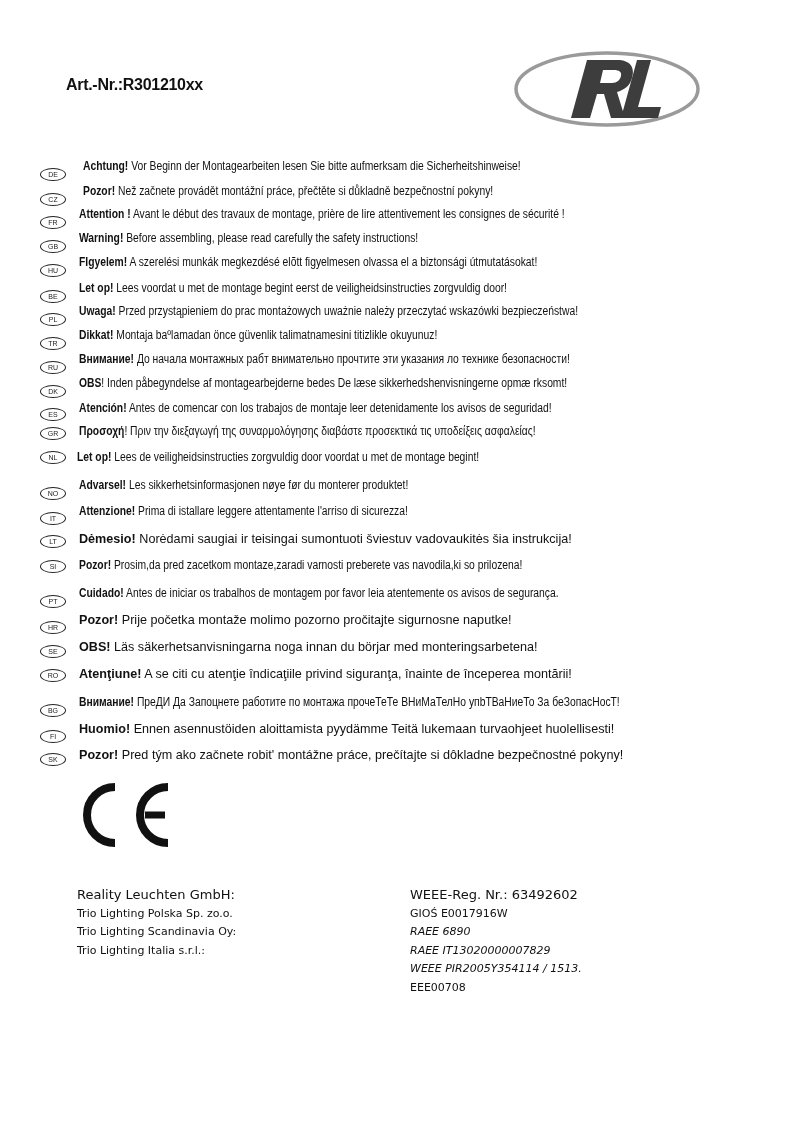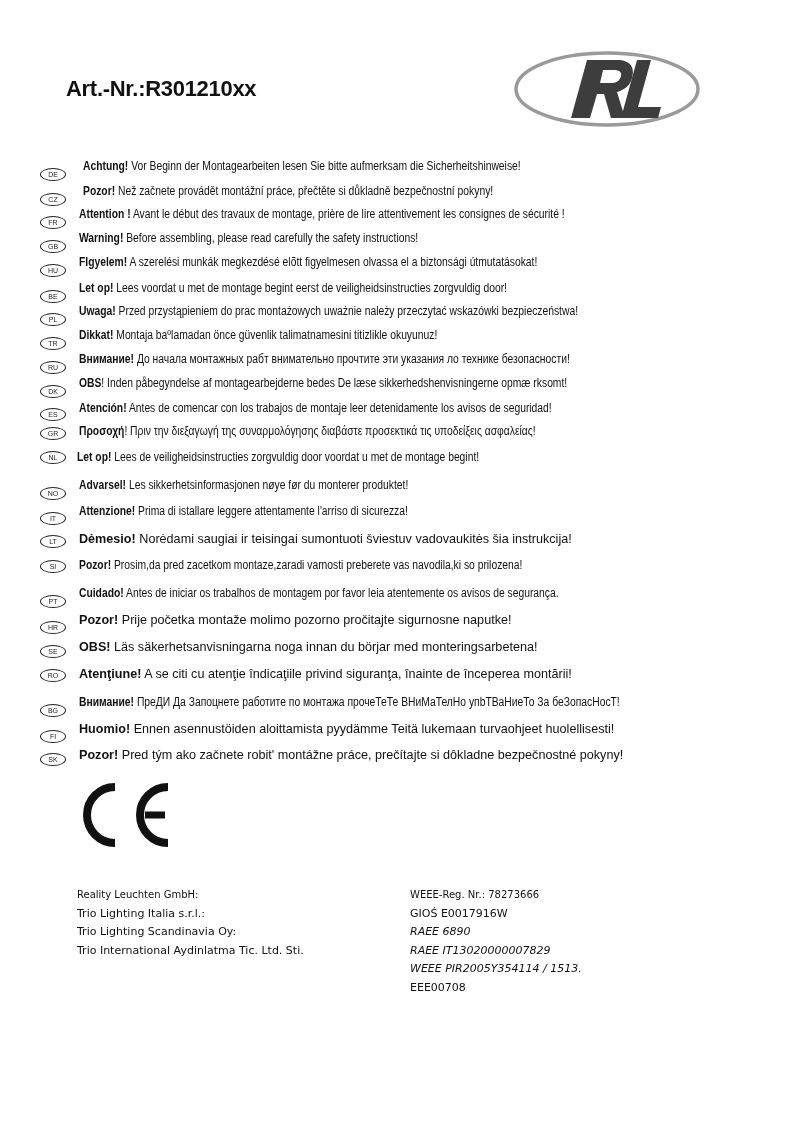--- a/index.html
+++ b/index.html
@@ -1,29 +1,29 @@
 <!DOCTYPE html>
 <html><head>
   <meta charset="utf-8">
   <style>
     html, body { margin: 0; padding: 0; background: #ffffff; }
     body { width: 802px; height: 1134px; position: relative; overflow: hidden; color: #111; }
-    .art-nr { position: absolute; left: 66px; top: 76px; font-family: "Liberation Sans", sans-serif; font-weight: bold; font-size: 22px; letter-spacing: -0.3px; color: #111; }
+    .art-nr { position: absolute; left: 66px; top: 76px; font-family: "Liberation Sans", sans-serif; font-weight: bold; font-size: 16px; letter-spacing: -0.3px; color: #111; }
     .logo { position: absolute; left: 513px; top: 50px; width: 188px; height: 78px; }
     .warnings { position: absolute; left: 0; top: 0; width: 802px; }
     .wrow { position: absolute; left: 0; display: flex; align-items: center; font-family: "Liberation Sans", sans-serif; font-size: 12px; white-space: nowrap; color: #111; }
     .badge { position: absolute; width: 24px; height: 11px; border: 1px solid #222; border-radius: 50%; font-family: "Liberation Sans", sans-serif; font-size: 7px; line-height: 11px; text-align: center; color: #222; }
     .wtext { position: absolute; white-space: nowrap; font-family: "Liberation Sans", sans-serif; font-size: 12px; transform-origin: left center; }
     .wtext b { font-weight: bold; }
     .wtext.narrow { transform: scaleX(0.86); }
     .wtext.wide { font-size: 13px; transform: scaleX(0.97); }
     .ce { position: absolute; left: 75px; top: 782px; width: 96px; height: 66px; }
     .footer { position: absolute; top: 886px; font-family: "DejaVu Sans", sans-serif; font-size: 11px; color: #111; }
     .footer .line { height: 18.5px; line-height: 18.5px; white-space: nowrap; }
-    .footer .first { font-size: 10px; }
+    .footer .first { font-size: 13px; }
     .footer .it { font-style: italic; }
     .fleft { left: 77px; }
     .fright { left: 410px; }
   </style>
 </head>
 <body>
 
 <div class="art-nr">Art.-Nr.:R301210xx</div>
 
 <svg class="logo" viewBox="0 0 188 78" xmlns="http://www.w3.org/2000/svg">
@@ -134,25 +134,25 @@
 </div>
 
 <svg class="ce" viewBox="0 0 96 66" xmlns="http://www.w3.org/2000/svg">
   <path d="M40 5 A28 28 0 0 0 40 61" fill="none" stroke="#111" stroke-width="8"></path>
   <path d="M93 5 A28 28 0 0 0 93 61" fill="none" stroke="#111" stroke-width="8"></path>
   <line x1="70" y1="33" x2="90" y2="33" stroke="#111" stroke-width="7"></line>
 </svg>
 
 <div class="footer fleft">
   <div class="line first">Reality Leuchten GmbH:</div>
+  <div class="line">Trio Lighting Polska Sp. zo.o.</div>
+  <div class="line">Trio Lighting Scandinavia Oy:</div>
   <div class="line">Trio Lighting Italia s.r.l.:</div>
-  <div class="line">Trio Lighting Scandinavia Oy:</div>
-  <div class="line">Trio International Aydinlatma Tic. Ltd. Sti.</div>
 </div>
 
 <div class="footer fright">
-  <div class="line first">WEEE-Reg. Nr.: 78273666</div>
+  <div class="line first">WEEE-Reg. Nr.: 63492602</div>
   <div class="line">GIOŚ E0017916W</div>
   <div class="line it">RAEE 6890</div>
   <div class="line it">RAEE IT13020000007829</div>
   <div class="line it">WEEE PIR2005Y354114 / 1513.</div>
   <div class="line">EEE00708</div>
 </div>
 
 </body></html>

